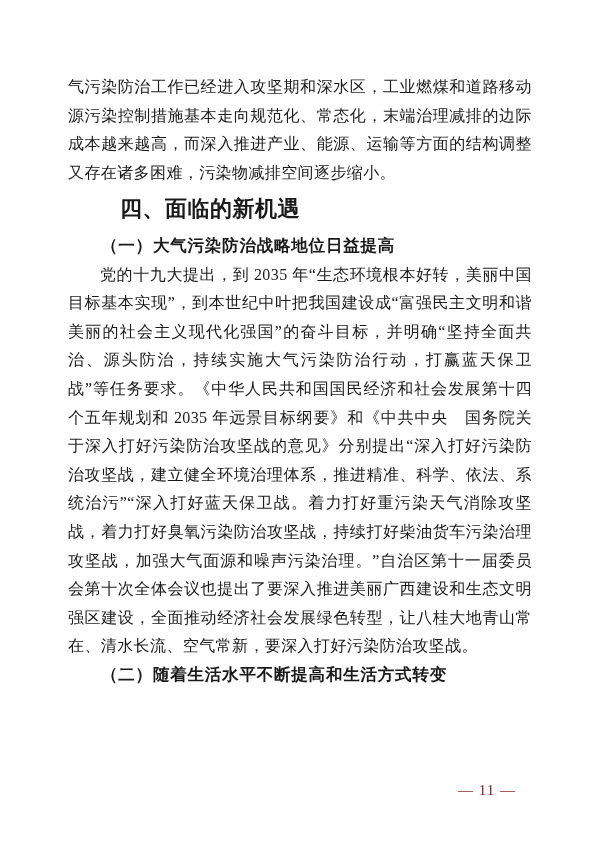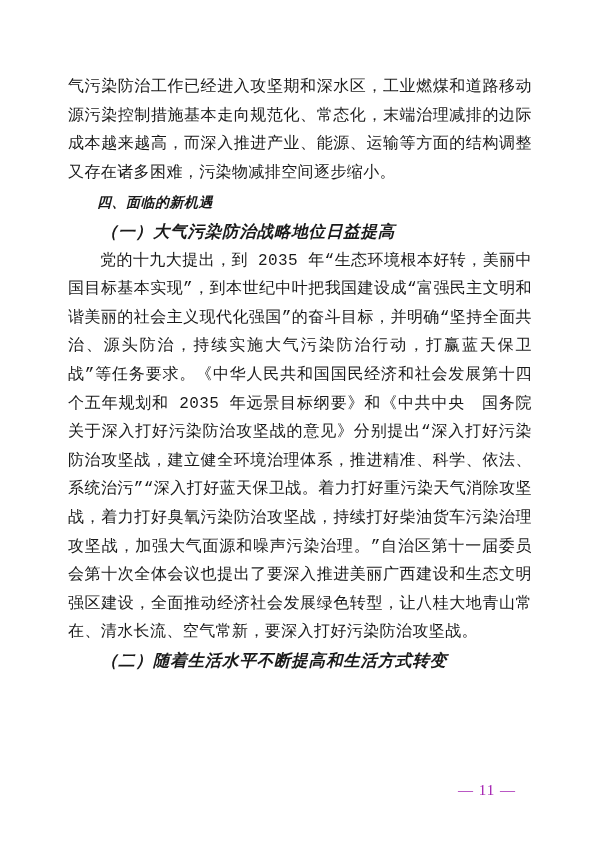--- a/index.html
+++ b/index.html
@@ -28,52 +28,49 @@
     top: 73px;
   }
   .body-text {
     margin: 0;
     font-size: 16px;
     line-height: 28.6px;
     letter-spacing: 0.4px;
     text-align: justify;
     text-indent: 2em;
     font-weight: normal;
-    font-family: Liberation Mono, monospace;
   }
   .body-text.no-indent {
     text-indent: 0;
   }
   .heading {
-    margin: 1px;
+    margin: 8px;
     font-family: "Liberation Sans", "DejaVu Sans", sans-serif;
-    font-size: 14px;
+    font-size: 22px;
     line-height: 28.6px;
     letter-spacing: 0.5px;
     font-weight: bold;
     text-indent: 2em;
-    font-style: italic;
   }
   .subheading {
     margin: 0;
     font-size: 16.5px;
     line-height: 28.6px;
     letter-spacing: 0.8px;
     font-weight: 600;
-    font-style: italic;
     text-indent: 2em;
   }
   .footer {
     position: absolute;
     top: 781px;
     right: 84px;
     font-size: 15px;
     line-height: 18px;
     letter-spacing: 1px;
-    color: #a21caf;
+    color: #7f1d1d;
   }
 </style>
 </head>
 <body>
 
 <div class="page">
   <div class="content">
 
     <p class="body-text no-indent">气污染防治工作已经进入攻坚期和深水区，工业燃煤和道路移动源污染控制措施基本走向规范化、常态化，末端治理减排的边际成本越来越高，而深入推进产业、能源、运输等方面的结构调整又存在诸多困难，污染物减排空间逐步缩小。</p>
 

